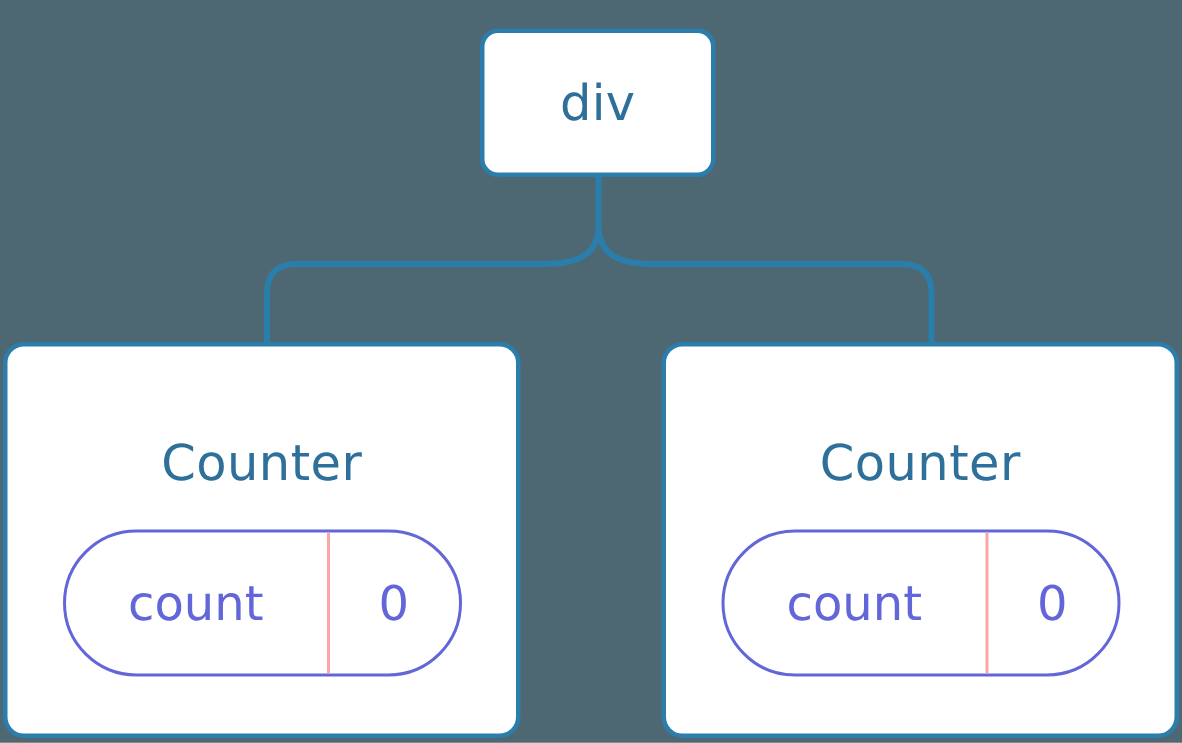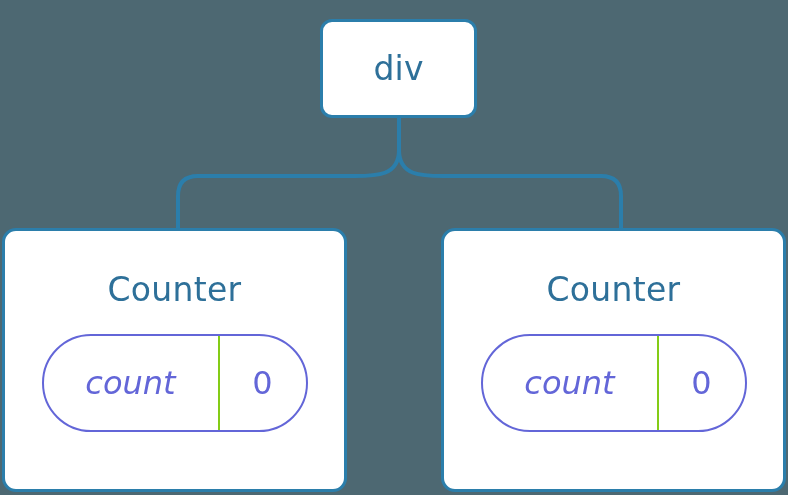--- a/index.html
+++ b/index.html
@@ -52,21 +52,21 @@
     color: #2e7099;
     letter-spacing: 0.2px;
     line-height: 1;
   }
 
   
   .node--child {
     top: 228px;
     height: 264px;
     border-radius: 14px;
-    padding-top: 42px;
+    padding-top: 61px;
   }
   .node--child.left  { left: 2px;   width: 345px; }
   .node--child.right { left: 441px; width: 345px; }
 
   .node--child .node-title {
     font-size: 33px;
     color: #2e7099;
     line-height: 1;
     letter-spacing: 0.3px;
   }
@@ -87,22 +87,21 @@
   .state-val {
     display: flex;
     align-items: center;
     justify-content: center;
     color: #6366d8;
     font-size: 32px;
     line-height: 1;
   }
   .state-key {
     flex: 0 0 174px;
-    border-right: 2px solid #84cc16;
-    font-style: italic;
+    border-right: 2px solid #fca5a5;
   }
   .state-val {
     flex: 1 1 auto;
   }
 </style>
 </head>
 <body>
 
 <div id="canvas">
 

